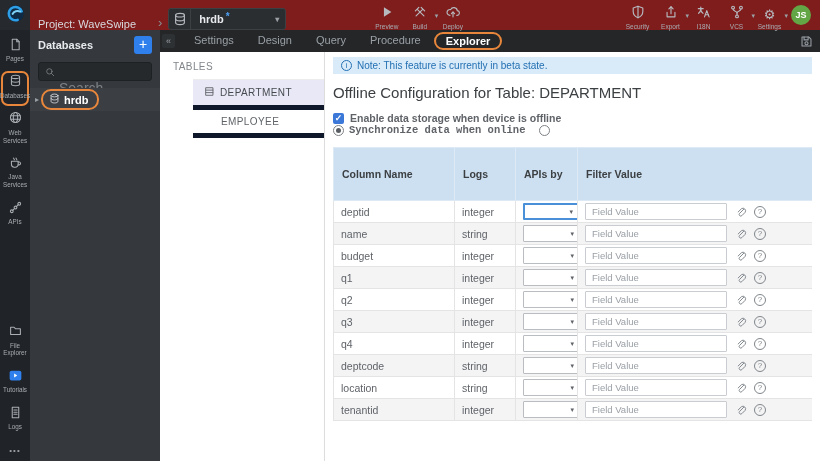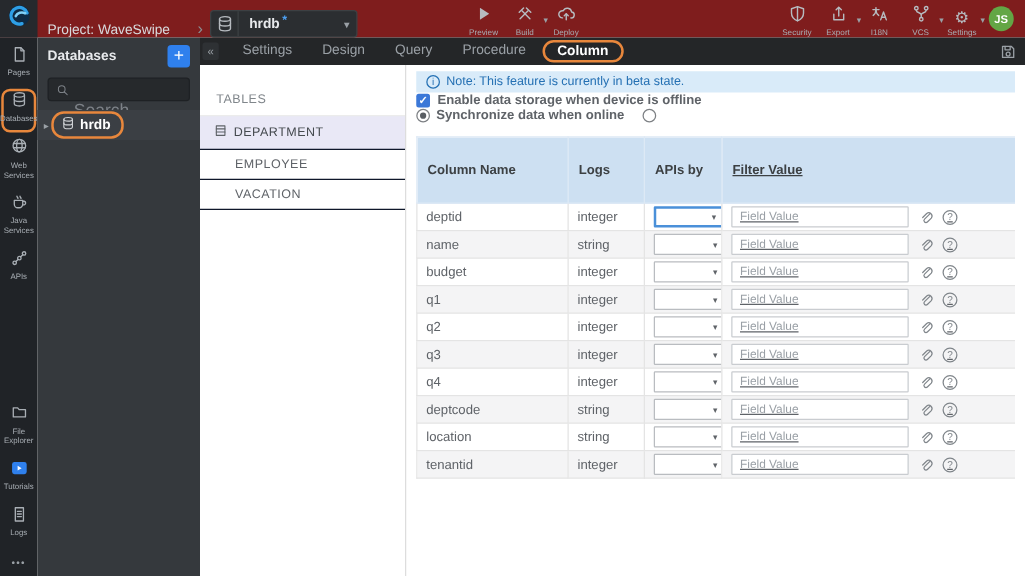--- a/index.html
+++ b/index.html
@@ -57,45 +57,45 @@
   .collapse-btn { width:13px; height:14px; background:#2e3134; color:#9aa0a6; font-size:9px; display:flex; align-items:center; justify-content:center; margin:0 7px 0 2px; border-radius:2px; cursor:pointer; }
   .tab { color:#9aa0a6; font-size:11px; padding:2px 11px; margin:0 1px; cursor:pointer; white-space:nowrap; }
   .tab.active { color:#fff; font-weight:bold; border:2px solid #e8873c; border-radius:10px; padding:1px 10px; }
   .tabsbar .save-slot { margin-left:auto; margin-right:7px; color:#9aa0a6; display:flex; cursor:pointer; }
   .tabsbar .save-slot svg { width:13px; height:13px; }
 
   .contentbody { flex:1; display:flex; background:#fff; min-height:0; }
 
   
   .tablespanel { width:165px; border-right:1px solid #ddd; flex:none; }
-  .tp-title { font-size:10px; color:#80868b; padding:22px 13px 7px; letter-spacing:0.4px; }
-  .tp-item { font-size:10px; color:#5f6368; padding:6px 10px 6px 28px; border-bottom:1px solid #0f172a; letter-spacing:0.4px; cursor:pointer; display:flex; align-items:center; gap:5px; }
+  .tp-title { font-size:10px; color:#80868b; padding:9px 13px 7px; letter-spacing:0.4px; }
+  .tp-item { font-size:10px; color:#5f6368; padding:6px 10px 6px 28px; border-bottom:5px solid #0f172a; letter-spacing:0.4px; cursor:pointer; display:flex; align-items:center; gap:5px;margin-left:33px; }
   .tp-item:first-child { border-top:1px solid #ececec; }
   .tp-item.selected { background:#e9e8f6; padding-left:11px; color:#454a4f; }
   .tp-item svg { width:11px; height:11px; color:#5f6368; }
 
   
   .main { flex:1; padding:5px 8px 0; min-width:0; }
   .note { background:#d9ebf9; color:#2470b3; font-size:10px; padding:3px 8px; display:flex; align-items:center; gap:5px; }
   .note-i { width:11px; height:11px; border:1px solid #2470b3; border-radius:50%; font-size:8px; display:flex; align-items:center; justify-content:center; flex:none; }
   .pagetitle { font-size:15px; font-weight:400; color:#3c4043; margin:10px 0 11px; }
   .chkrow { display:flex; align-items:center; gap:6px; font-size:10.5px; font-weight:bold; color:#5f6368; cursor:pointer; }
   .chk { width:11px; height:11px; background:#3b78d8; border-radius:2px; color:#fff; font-size:9px; line-height:11px; display:flex; align-items:center; justify-content:center; flex:none; }
   .sectitle { font-size:13.5px; font-weight:400; color:#3c4043; margin:16px 0 9px; }
-  .radiorow { display:flex; gap:14px; font-size:10.5px; font-weight:bold; color:#5f6368; margin-bottom:11px; }
+  .radiorow { display:flex; gap:14px; font-size:10.5px; font-weight:bold; color:#5f6368; margin-bottom:11px;font-family:Liberation Mono, monospace; }
   .radio-opt { display:flex; align-items:center; gap:5px; cursor:pointer; }
   .radio { width:11px; height:11px; border:1.5px solid #7d8084; border-radius:50%; position:relative; background:#fff; flex:none; }
   .radio.sel::after { content:''; position:absolute; inset:2px; background:#5a5e63; border-radius:50%; }
 
   
   table.cfg { border-collapse:collapse; width:100%; table-layout:fixed; }
   table.cfg th { background:#cde0f2; font-size:10.5px; font-weight:bold; text-align:left; padding:20px 8px; color:#3c4043; border:1px solid #dde9f5; height:20px; }
   table.cfg td { font-size:10.5px; color:#5f6368; padding:2px 7px; border:1px solid #e4e4e4; height:22px; background:#fff; overflow:hidden; white-space:nowrap; }
   table.cfg tr:nth-child(even) td { background:#f4f4f5; }
-  table.cfg td:last-child, table.cfg th:last-child { border-right:none;text-decoration:underline; }
+  table.cfg td:last-child, table.cfg th:last-child { border-right:none; }
   .sel-box { width:56px; height:17px; border:1px solid #b9bcc0; background:#fff; border-radius:1px; display:flex; align-items:center; justify-content:flex-end; padding-right:4px; color:#5f6368; font-size:7px; cursor:pointer; }
   .sel-box.focused { border:2px solid #4a90d9; }
   .fv-wrap { display:flex; align-items:center; }
   .fv-input { width:142px; height:17px; border:1px solid #c9ccd0; border-radius:1px; font-size:9.5px; padding:0 6px; color:#5f6368; font-family:inherit; outline:none; background:#fff; }
   .fv-input::placeholder { color:#9aa0a6; }
   .row-icons { display:inline-flex; gap:7px; margin-left:8px; align-items:center; color:#80868b; }
   .row-icons svg { width:12px; height:12px; }
   .q-ico { width:12px; height:12px; border:1px solid #80868b; border-radius:50%; font-size:8px; color:#80868b; display:inline-flex; align-items:center; justify-content:center; cursor:pointer; }
   .clip { cursor:pointer; display:inline-flex; }
 </style>
@@ -325,21 +325,21 @@
   </aside>
 
   <div class="content">
     <div class="tabsbar">
       <span class="collapse-btn">«</span>
       <div id="tabsList" style="display:flex">
           <span class="tab">Settings</span>
           <span class="tab">Design</span>
           <span class="tab">Query</span>
           <span class="tab">Procedure</span>
-          <span class="tab active">Column</span>
+          <span class="tab active">Explorer</span>
         </div>
       <span class="save-slot">
           <svg width="14" height="14" viewBox="0 0 16 16" fill="none" stroke="currentColor" stroke-width="1.3" stroke-linecap="round" stroke-linejoin="round">
             <path d="M2.5 2.5 H11 L13.5 5 V13.5 H2.5 Z"></path>
             <path d="M5 2.5 V6 H10 V2.5"></path>
             <circle cx="8" cy="10.2" r="1.9"></circle>
           </svg>
         </span>
     </div>
 
@@ -351,31 +351,29 @@
               <span><svg width="14" height="14" viewBox="0 0 16 16" fill="none" stroke="currentColor" stroke-width="1.3" stroke-linecap="round" stroke-linejoin="round">
                   <rect x="3" y="2.5" width="10" height="11"></rect>
                   <path d="M3 6 H13"></path>
                   <path d="M3 9.6 H13"></path>
                 </svg></span>
               <span>DEPARTMENT</span>
             </div>
             <div class="tp-item">
               <span>EMPLOYEE</span>
             </div>
-            <div class="tp-item">
-              <span>VACATION</span>
-            </div>
           </div>
       </div>
 
       <div class="main">
         <div class="note">
           <span class="note-i">i</span>
           <span>Note: This feature is currently in beta state.</span>
         </div>
+        <div class="pagetitle">Offline Configuration for Table: DEPARTMENT</div>
         <div class="chkrow">
           <span class="chk">✓</span>
           <span>Enable data storage when device is offline</span>
         </div>
         <div class="radiorow" id="radioRow">
             <div class="radio-opt">
               <span class="radio sel"></span>
               <span>Synchronize data when online</span>
             </div>
             <div class="radio-opt">

